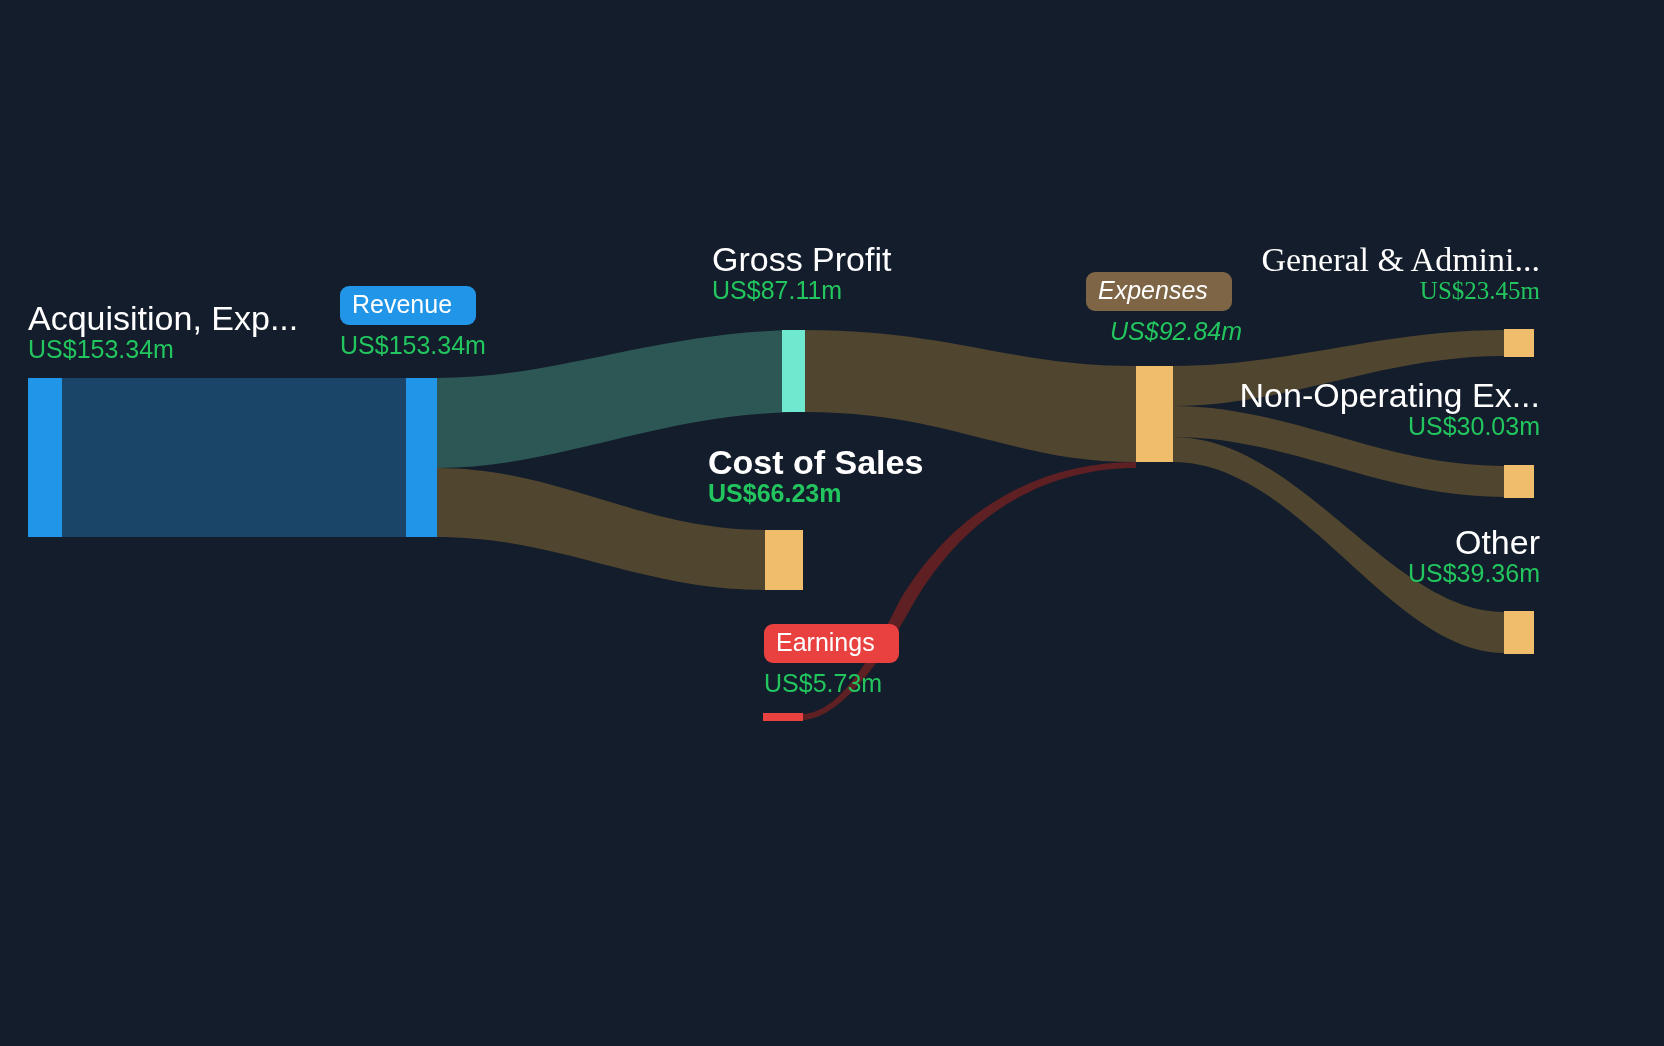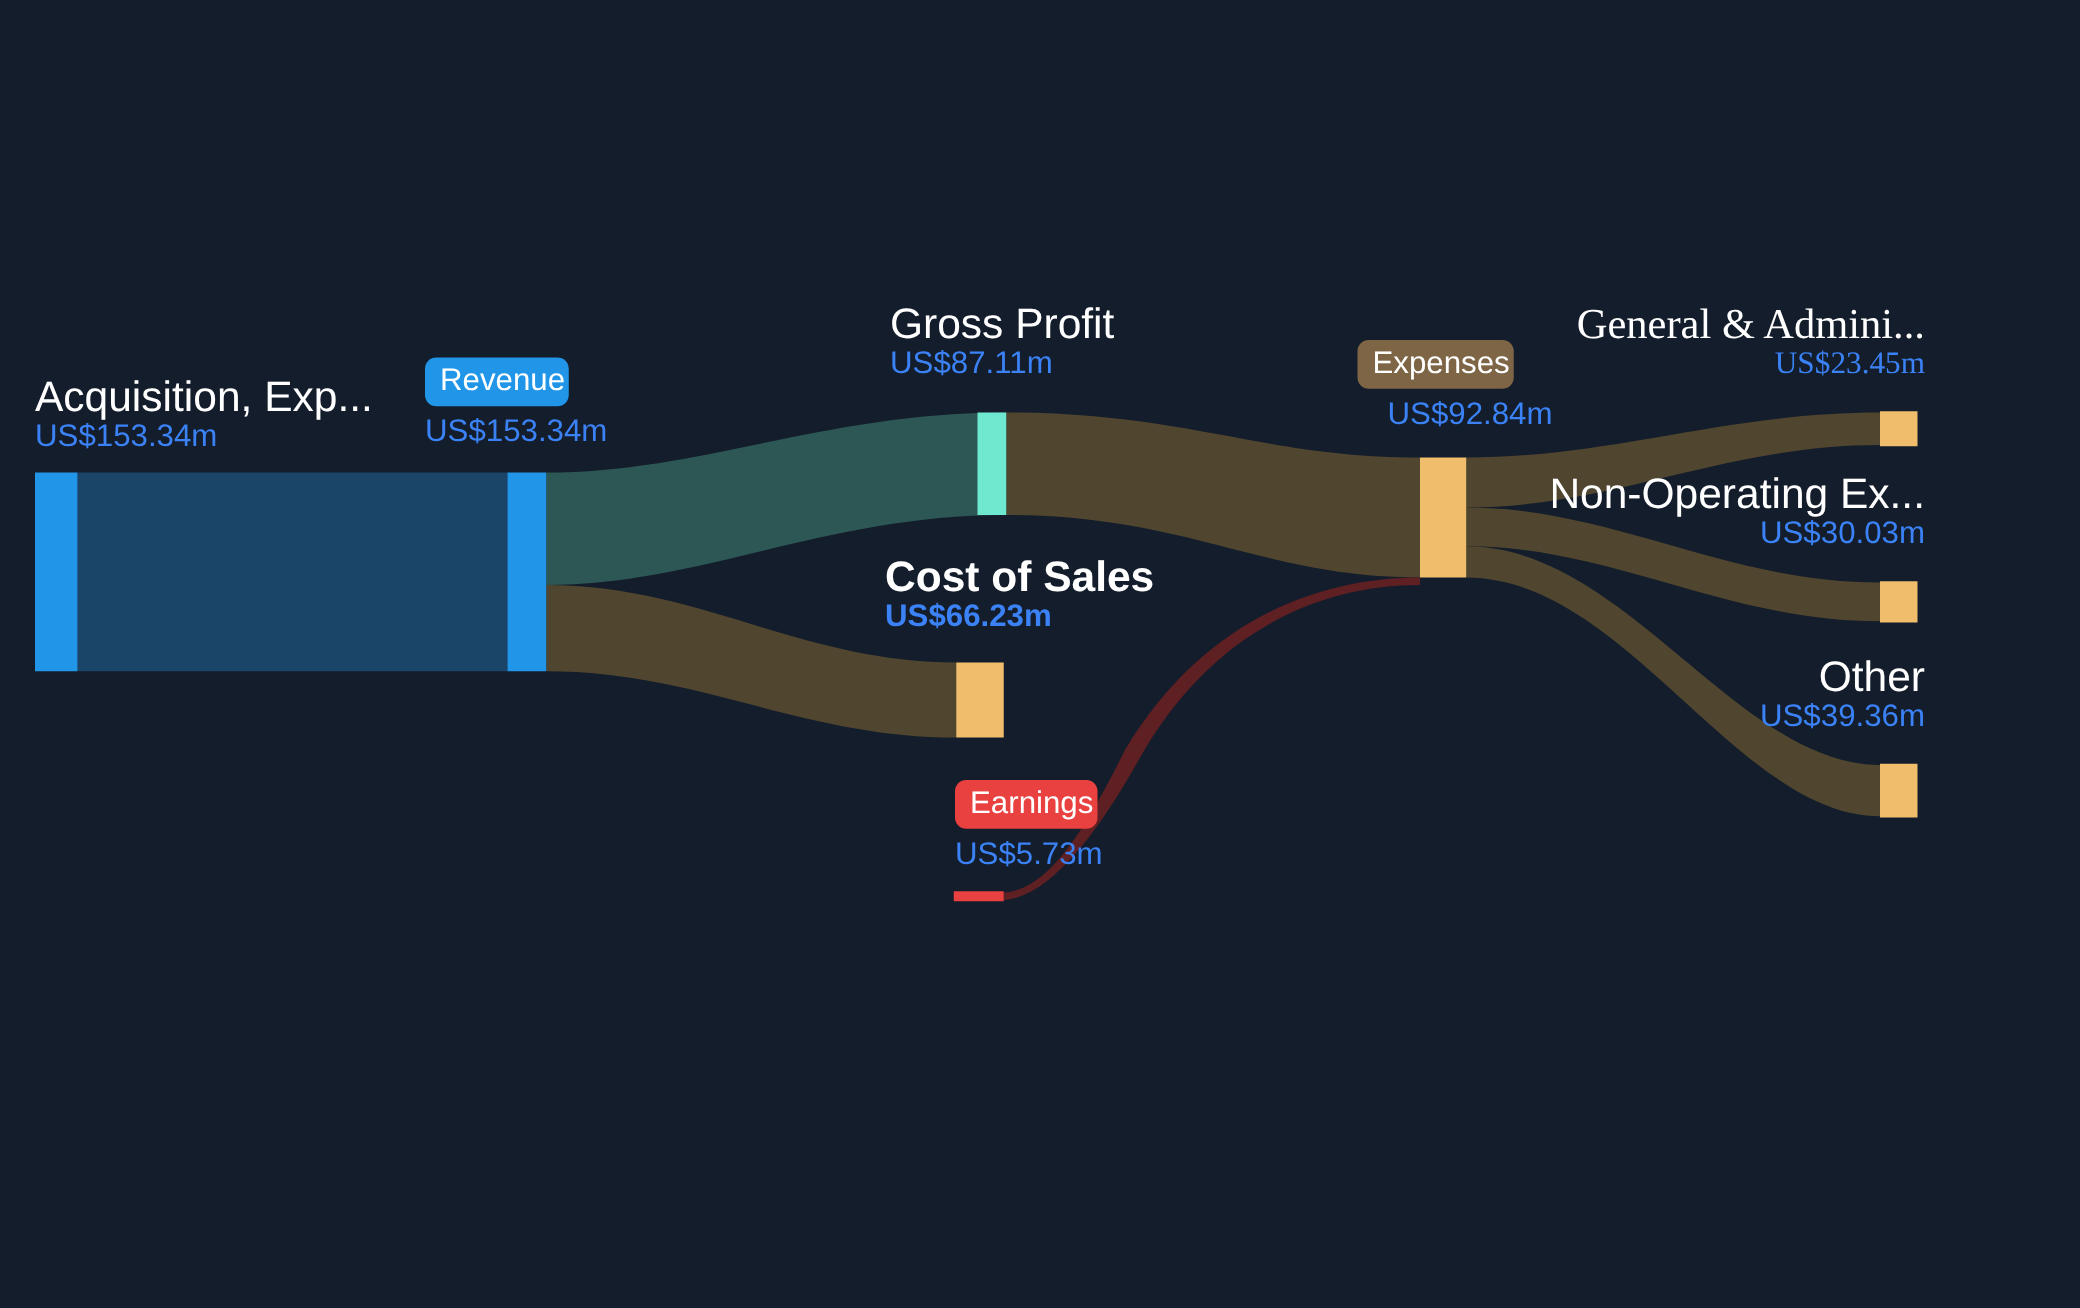--- a/index.html
+++ b/index.html
@@ -2,23 +2,23 @@
 <html><head>
 <meta charset="utf-8">
 <style>
   html,body{margin:0;padding:0;background:#141d2b;}
   body{width:1664px;height:1046px;overflow:hidden;
        font-family:"Liberation Sans","DejaVu Sans",sans-serif;}
   #stage{position:relative;width:1664px;height:1046px;background:#141d2b;}
   svg.flows{position:absolute;left:0;top:0;width:1664px;height:1046px;}
   .lbl{position:absolute;white-space:nowrap;}
   .lbl .name{font-size:34px;color:#ffffff;line-height:30px;}
-  .lbl .val{font-size:25px;color:#3b82f6;line-height:32px;}
+  .lbl .val{font-size:25px;color:#22c55e;line-height:32px;}
   .lbl.r{text-align:right;}
-  .pill{display:inline-block;border-radius:9px;padding:4px 3px 6px 12px;
+  .pill{display:inline-block;border-radius:9px;padding:4px 24px 6px 12px;
         color:#ffffff;font-size:25px;line-height:29px;}
   .pill.blue{background:#2196e8;}
   .pill.brown{background:#7d6545;}
   .pill.red{background:#e8413f;}
   .nodebar{position:absolute;}
 </style>
 </head>
 <body>
 
 <div id="stage">
@@ -98,21 +98,21 @@
   <div class="lbl" style="left:712px;top:244px;">
     <div class="name">Gross Profit</div>
     <div class="val">US$87.11m</div>
   </div>
 
   <div class="lbl" style="left:708px;top:447px;font-weight:bold;">
     <div class="name">Cost of Sales</div>
     <div class="val">US$66.23m</div>
   </div>
 
-  <div class="lbl" style="left:1086px;top:272px;">
+  <div class="lbl" style="left:1086px;top:272px;font-style:italic;">
     <div>
       <span class="pill brown">Expenses</span>
     </div>
     <div class="val" style="margin-top:4px;margin-left:24px;">US$92.84m</div>
   </div>
 
   <div class="lbl" style="left:721px;top:624px;margin-left:43px;">
     <div>
       <span class="pill red">Earnings</span>
     </div>

